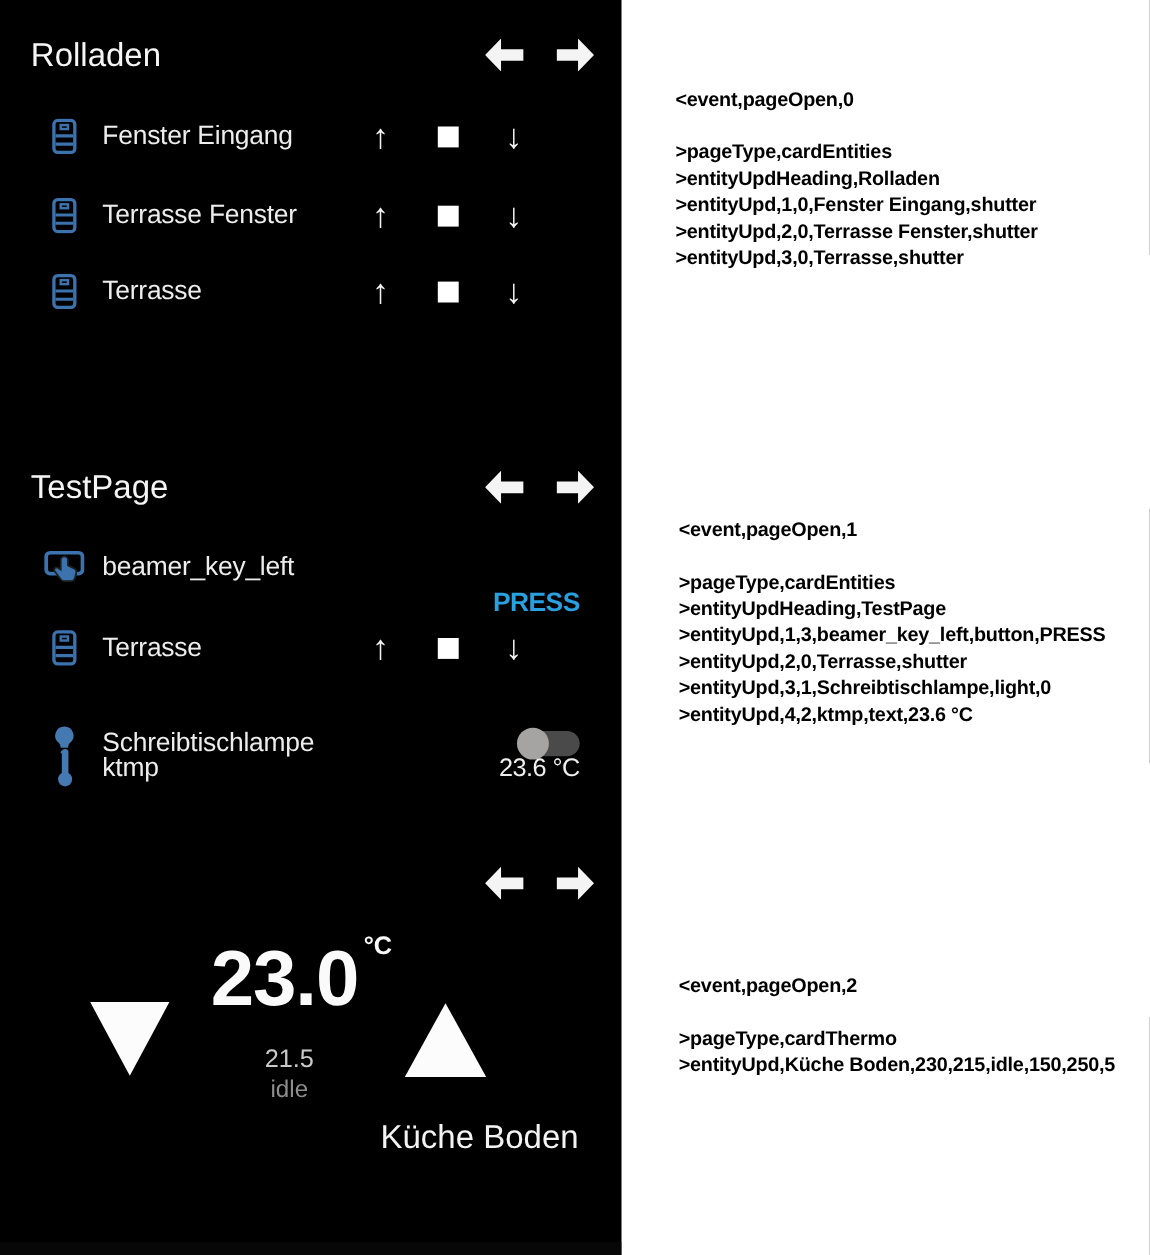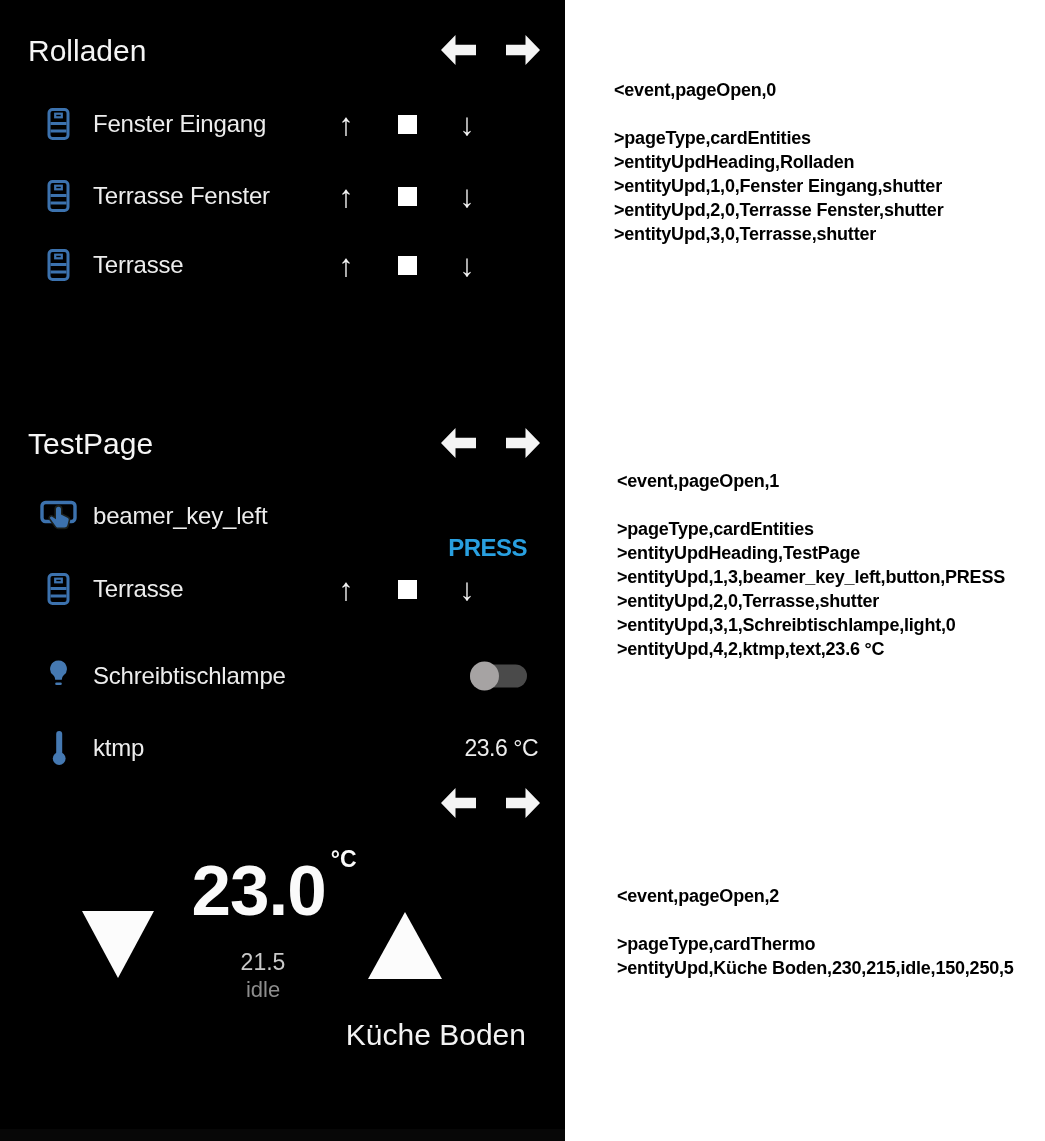--- a/index.html
+++ b/index.html
@@ -169,21 +169,21 @@
               <path fill="#4579B2" d="M9.5 1.5a8.3 8.3 0 0 1 5.2 14.8c-.8.65-1.35 1.55-1.55 2.55l-.35 1.85h-6.6l-.35-1.85c-.2-1-.75-1.9-1.55-2.55A8.3 8.3 0 0 1 9.5 1.5z"></path>
               <rect x="6.2" y="23.5" width="6.6" height="2.6" rx="1.3" fill="#4579B2"></rect>
             </svg>
           </span>
           <span class="ename">Schreibtischlampe</span>
           <span class="toggle">
             <span class="track"></span>
             <span class="knob"></span>
           </span>
         </div>
-        <div class="entity-row" style="top: 728px; padding-left: 11px;">
+        <div class="entity-row" style="top: 678px;">
           <span class="eicon">
             <svg width="14" height="36" viewBox="0 0 14 36">
               <rect x="4.2" y="1" width="6" height="25" rx="3" fill="#4579B2"></rect>
               <circle cx="7.2" cy="28.5" r="6.4" fill="#4579B2"></circle>
             </svg>
           </span>
           <span class="ename">ktmp</span>
           <span class="val">23.6 °C</span>
         </div>
       </div>

